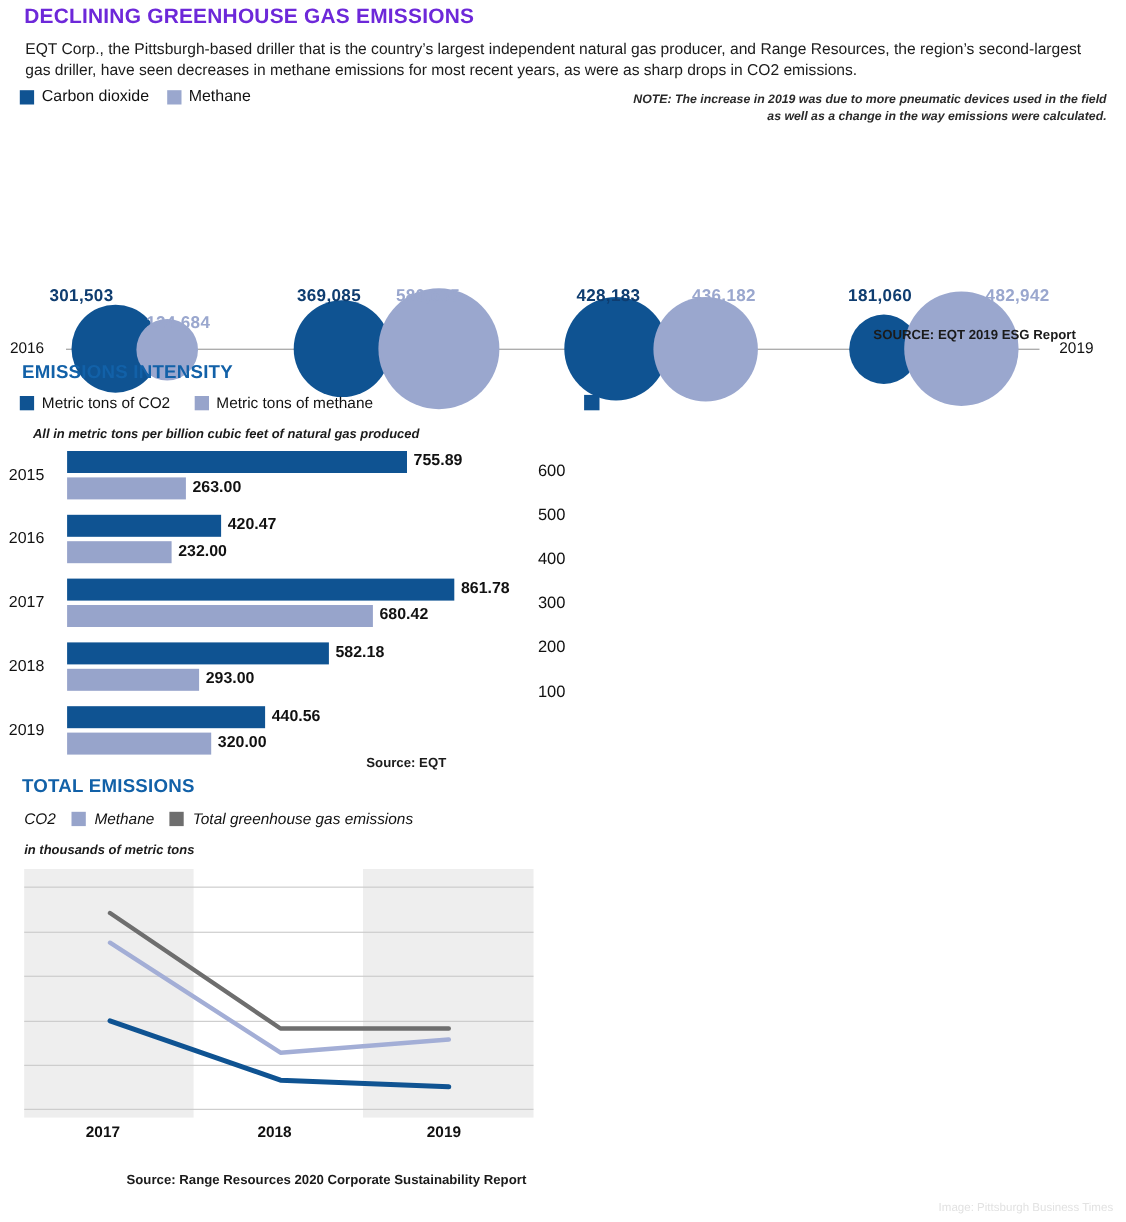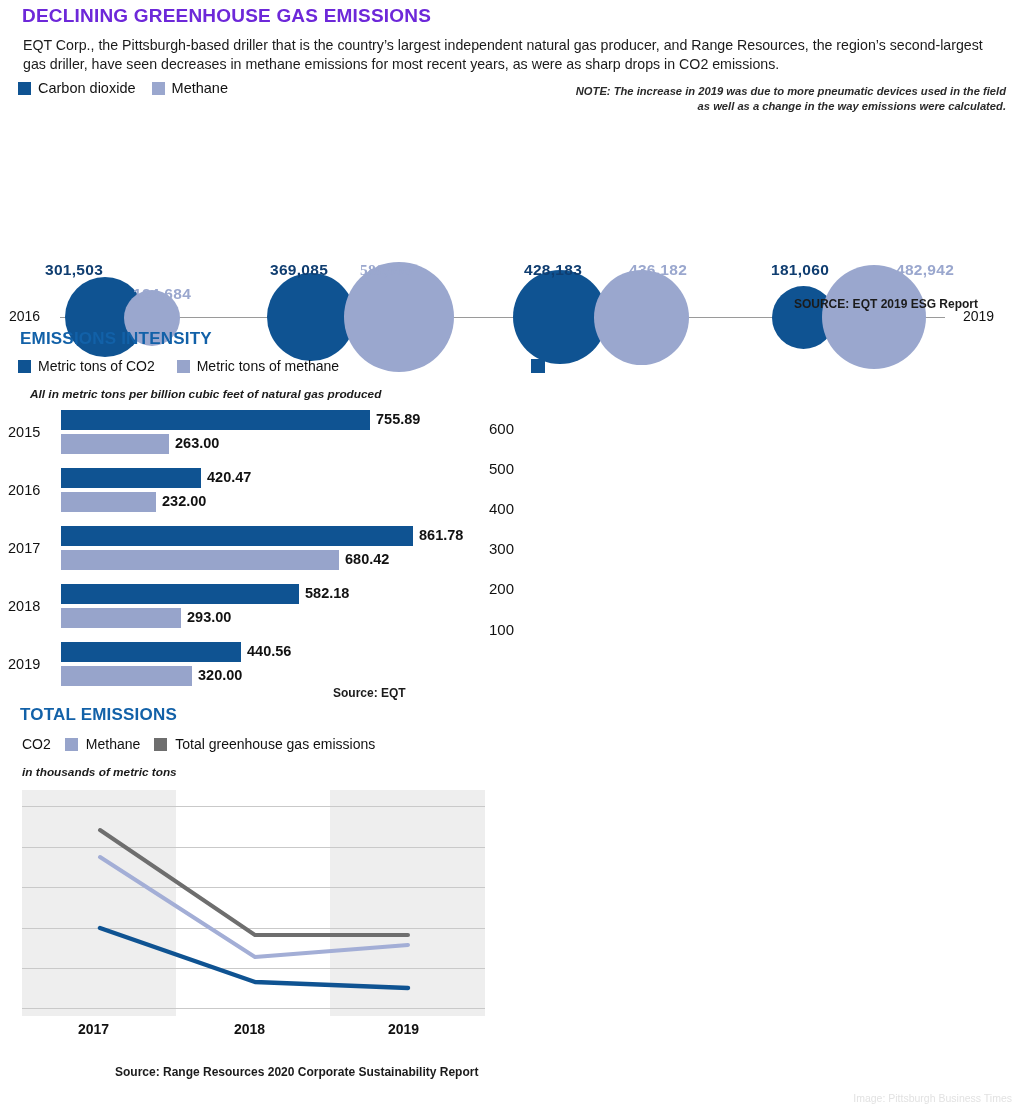--- a/index.html
+++ b/index.html
@@ -93,21 +93,21 @@
   
   .sec3-title{
     position:absolute; left:20px; top:705px;
     font-size:17px; font-weight:bold; color:#1261a8; letter-spacing:.2px;
   }
   .legend-row-3{
     position:absolute; left:22px; top:736px;
     display:flex; align-items:center; gap:14px;
     font-size:14px; color:#111;
   }
-  .lg3{ display:flex; align-items:center; gap:8px; }
+  .lg3{ display:flex; align-items:center; gap:8px;font-style:italic; }
   .sw3{ width:13px; height:13px; display:inline-block; }
   .sec3-sub{
     position:absolute; left:22px; top:765px;
     font-size:11.8px; font-style:italic; font-weight:bold; color:#1b1b1b;
   }
   .linechart{ position:absolute; left:0px; top:786px; width:520px; height:260px; }
   .band{ position:absolute; top:4px; height:226px; background:#eeeeee; }
   .gline{ position:absolute; left:22px; width:463px; height:1px; background:#c9c9c9; }
   .xlab{ position:absolute; font-size:14px; font-weight:bold; color:#111; top:235px; }
   .src-3{
@@ -151,21 +151,21 @@
 
   <div class="bub dark" style="left:513px; top:144px; width:94px; height:94px;"></div>
   <div class="bub light" style="left:594px; top:144px; width:95px; height:95px;"></div>
 
   <div class="bub dark" style="left:772px; top:160px; width:63px; height:63px;"></div>
   <div class="bub light" style="left:822px; top:139px; width:104px; height:104px;"></div>
 
   <div class="bub-val dark" style="left:45px;  top:135px;">301,503</div>
   <div class="bub-val light" style="left:133px; top:135px;margin-top:24px;">124,684</div>
   <div class="bub-val dark" style="left:270px; top:135px;">369,085</div>
-  <div class="bub-val light" style="left:360px; top:135px;font-family:Liberation Serif, serif;">580,665</div>
+  <div class="bub-val light" style="left:360px; top:135px;">580,665</div>
   <div class="bub-val dark" style="left:524px; top:135px;">428,183</div>
   <div class="bub-val light" style="left:629px; top:135px;">436,182</div>
   <div class="bub-val dark" style="left:771px; top:135px;">181,060</div>
   <div class="bub-val light" style="left:856px; top:135px;margin-left:40px;">482,942</div>
 </div>
 
 <div class="src-1">SOURCE: EQT 2019 ESG Report</div>
 
 <div class="sec2-title">EMISSIONS INTENSITY</div>
 

